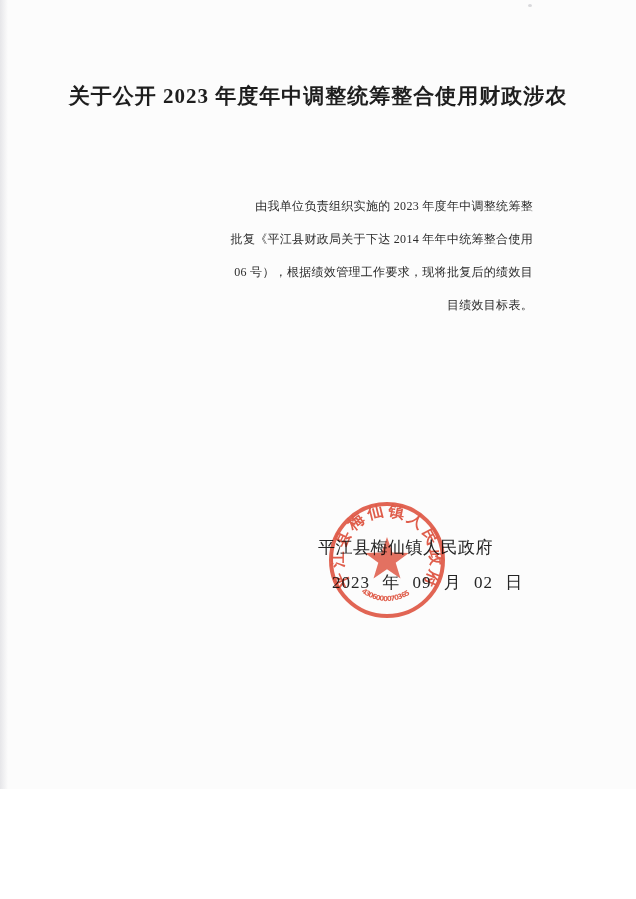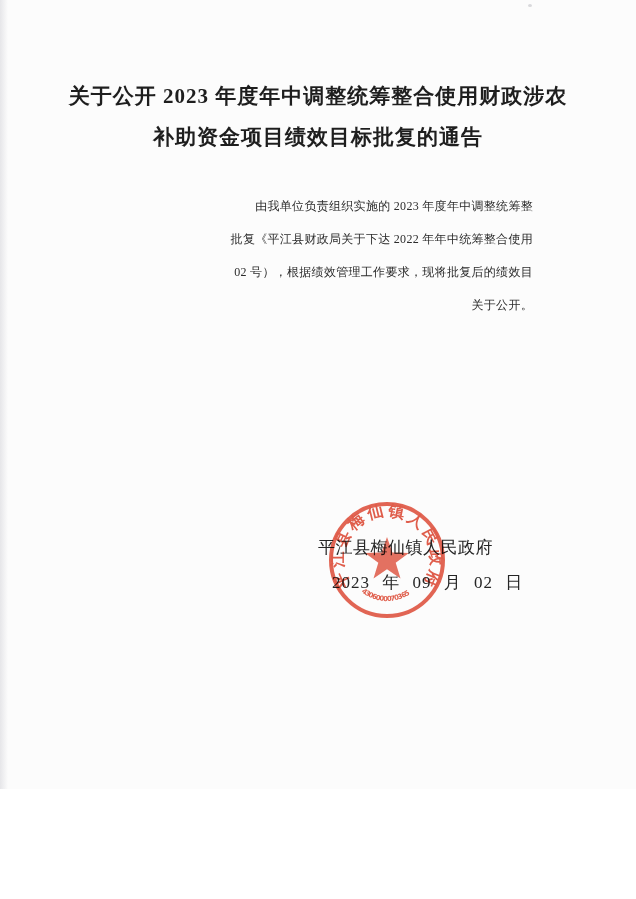--- a/index.html
+++ b/index.html
@@ -103,28 +103,27 @@
 </head>
 <body>
 
 <div class="page">
 
   <div class="scan-edge"></div>
   <div class="scan-speck"></div>
 
   <div class="title-block">
     <div class="title-line">关于公开 2023 年度年中调整统筹整合使用财政涉农</div>
-    <div class="title-line">补助资金项目绩效目标批复的通告</div>
   </div>
 
   <div class="body-block">
     <div class="line indent">由我单位负责组织实施的 2023 年度年中调整统筹整</div>
-    <div class="line">批复《平江县财政局关于下达 2022 年年中统筹整合使用</div>
-    <div class="line">02 号），根据绩效管理工作要求，现将批复后的绩效目</div>
-    <div class="line">关于公开。</div>
+    <div class="line">批复《平江县财政局关于下达 2014 年年中统筹整合使用</div>
+    <div class="line">06 号），根据绩效管理工作要求，现将批复后的绩效目</div>
+    <div class="line">目绩效目标表。</div>
   </div>
 
 
   <div class="signature-line">平江县梅仙镇人民政府</div>
   <div class="date-line">2023 年 09 月 02 日</div>
 
   <svg class="seal" viewBox="0 0 140 140" xmlns="http://www.w3.org/2000/svg">
     <defs>
       <path id="seal-arc-top" d="M 34,95.2 A 44,44 0 1 1 106,95.2" fill="none"></path>
       <path id="seal-arc-bottom" d="M 43.6,101.4 A 41,41 0 0 0 96.4,101.4" fill="none"></path>

